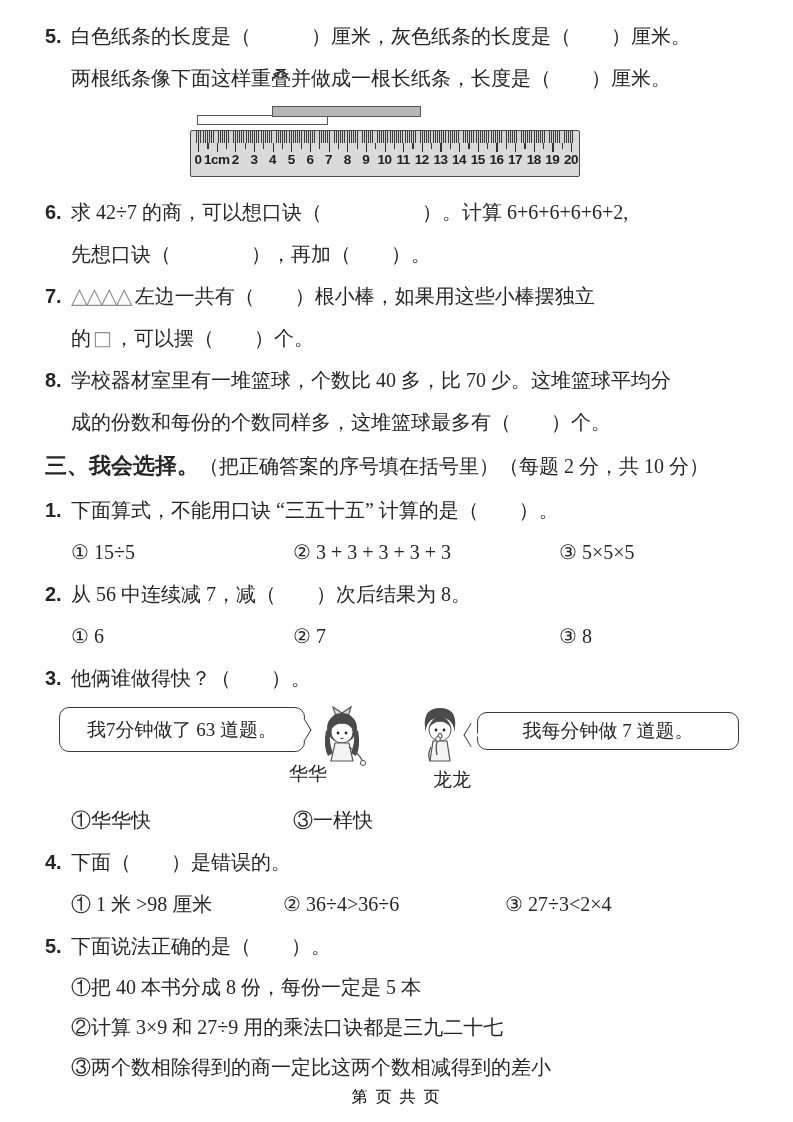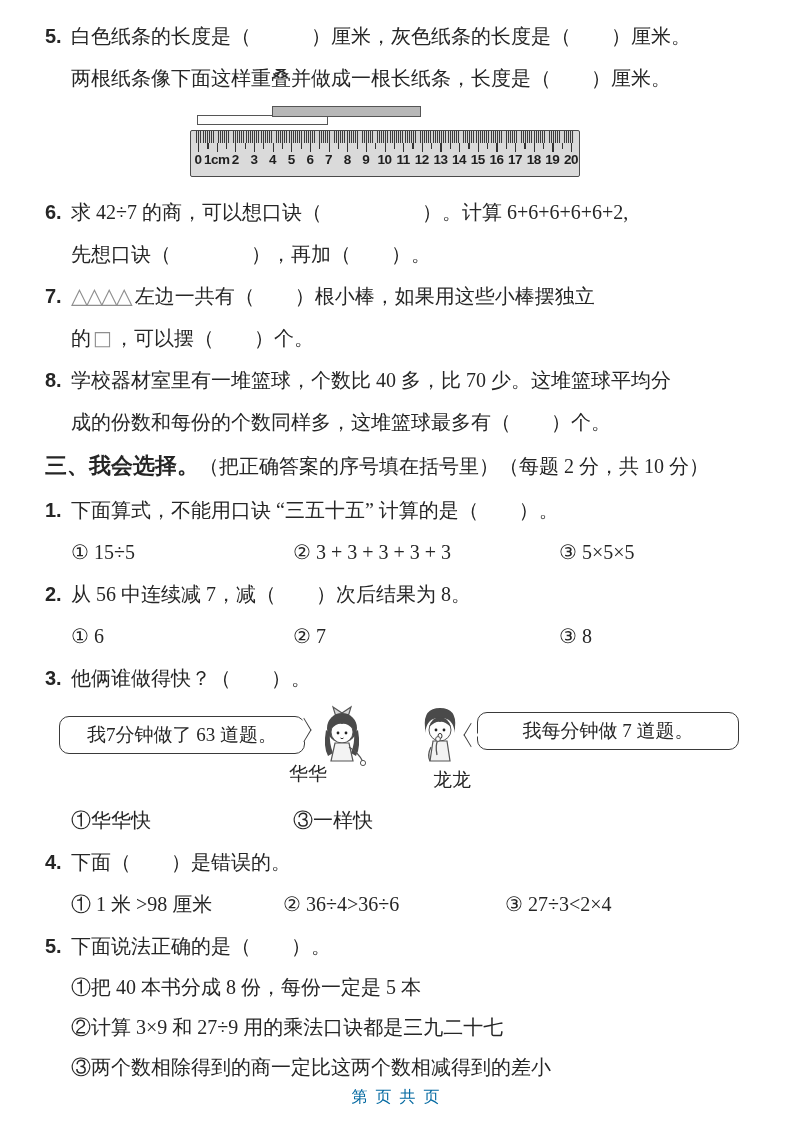--- a/index.html
+++ b/index.html
@@ -51,35 +51,35 @@
   .optline{padding-left:26px;line-height:40px;white-space:nowrap;}
 
   
   .bubbles{position:relative;height:100px;}
   .bubble{
     position:absolute;box-sizing:border-box;
     border:1.8px solid #3a3a3a;border-radius:10px;
     display:flex;align-items:center;justify-content:center;
     font-size:19px;background:#fff;z-index:2;white-space:nowrap;
   }
-  .bubble.left{left:14px;top:17px;width:246px;height:38px;}
+  .bubble.left{left:14px;top:8px;width:246px;height:45px;}
   .bubble.right{left:432px;top:13px;width:262px;height:38px;}
   .tail{position:absolute;width:13px;height:13px;background:#fff;z-index:3;}
   .tail.right{left:252px;top:24px;border-top:1.8px solid #3a3a3a;border-right:1.8px solid #3a3a3a;transform:rotate(45deg) skew(14deg,14deg);}
   .tail.left{left:419px;top:29px;border-bottom:1.8px solid #3a3a3a;border-left:1.8px solid #3a3a3a;transform:rotate(45deg) skew(14deg,14deg);}
   .kid{position:absolute;z-index:1;}
   .kid.girl{left:268px;top:0px;}
   .kid.boy{left:368px;top:4px;}
   .kid-name{position:absolute;font-size:19px;z-index:4;}
   .kid-name.girl-name{left:244px;top:62px;}
   .kid-name.boy-name{left:388px;top:68px;}
 
   
   .footer{position:absolute;left:0;right:0;bottom:14px;text-align:center;
-    font-size:16px;color:#0369a1;letter-spacing:2px;}
+    font-size:16px;color:#000000;letter-spacing:2px;}
 </style>
 </head>
 <body>
 
 <div class="page">
 
   <div class="qline">
     <span class="qnum">5.</span><span>白色纸条的长度是（　　　）厘米，灰色纸条的长度是（　　）厘米。</span>
   </div>
   <div class="qline cont">

